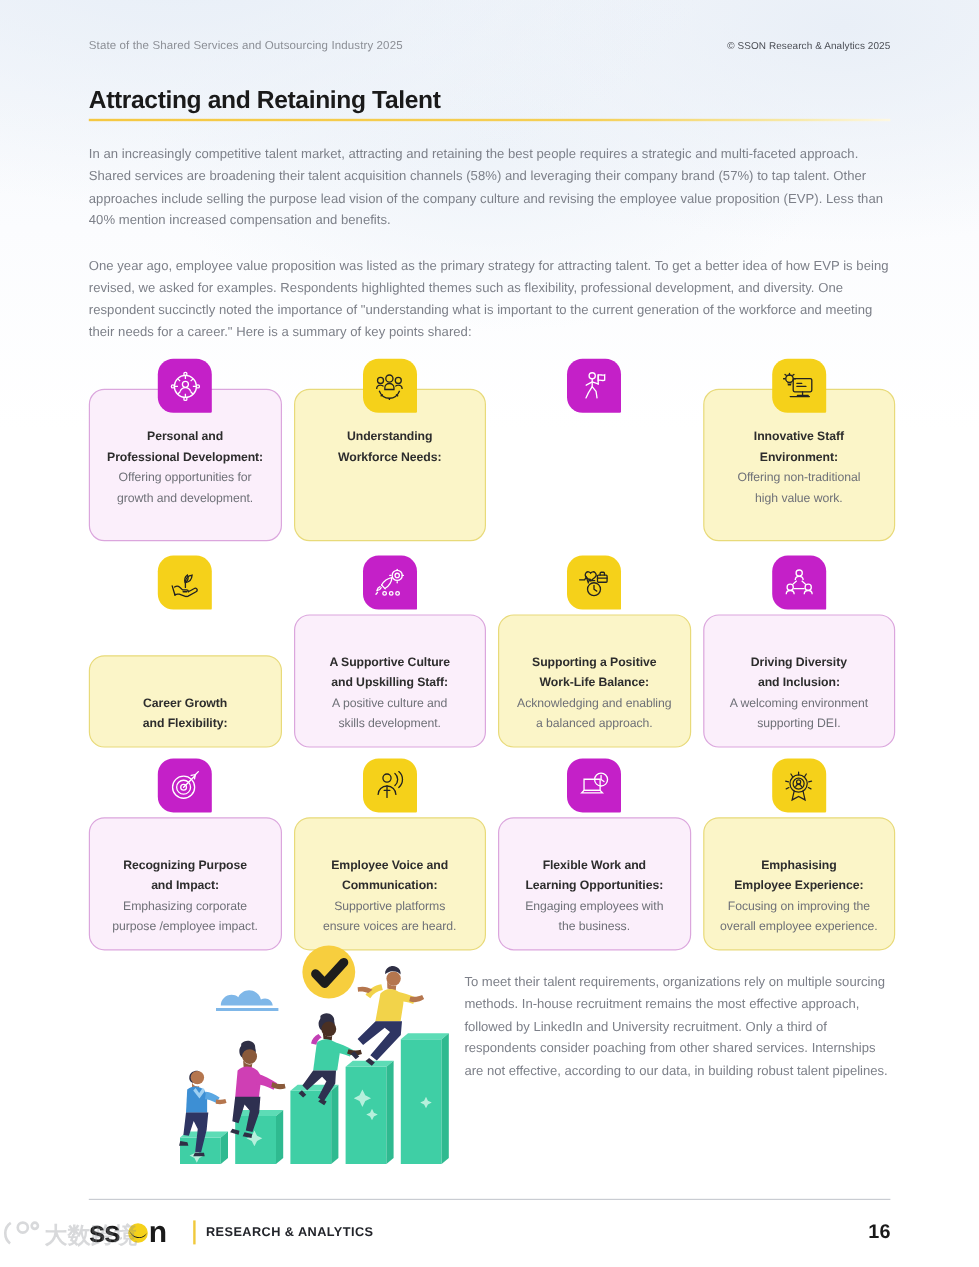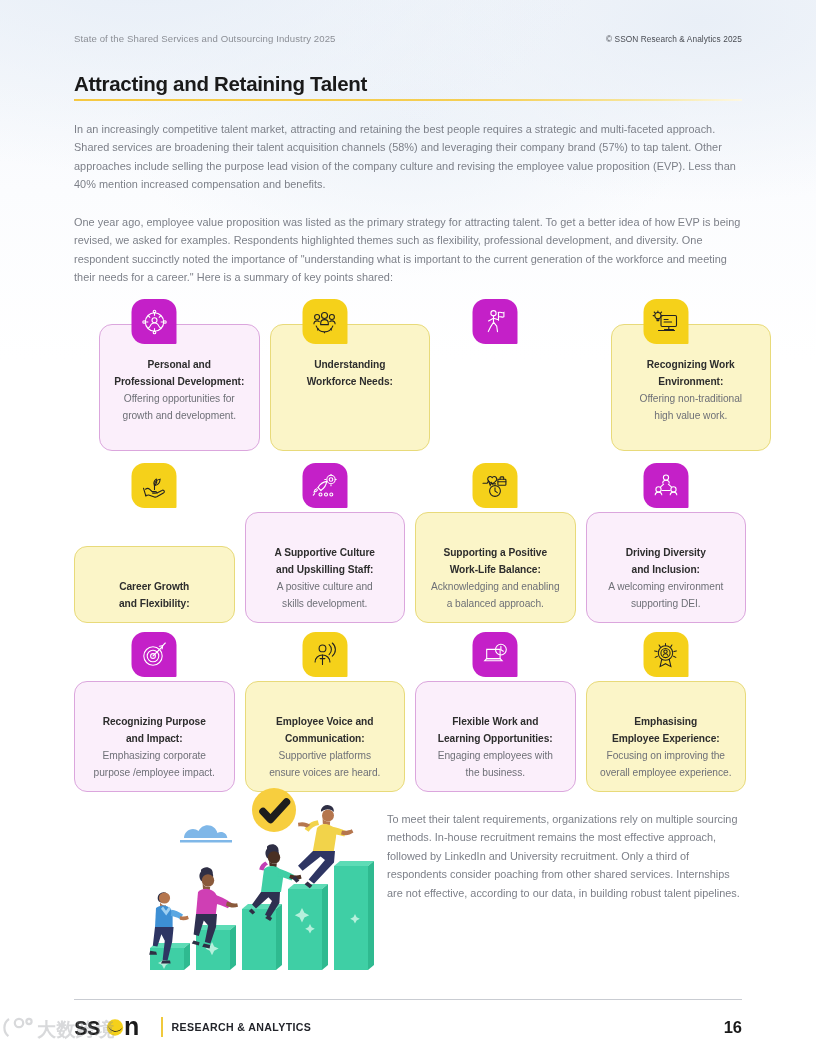--- a/index.html
+++ b/index.html
@@ -115,21 +115,21 @@
   .card {
     position: absolute;
     left: 0;
     bottom: 0;
     width: 160.5px;
     border-radius: 13px;
     border: 1px solid;
     padding: 32px 7px 10px;
     text-align: center;
   }
-  .card.h1 { top: 25px; margin-left: 25px; }
+  .card.h1 { top: 25px; }
 
   .card.pink {
     background: #fbeffb;
     border-color: #dba6dd;
   }
   .card.yellow {
     background: #fbf5c8;
     border-color: #e8da7a;
   }
 
@@ -332,21 +332,21 @@
               <path d="M12 19.5h9M16.3 16.5v3"></path>
               <path d="M6 20.5h16"></path>
               <circle cx="5.4" cy="5.6" r="3.1"></circle>
               <path d="M4.1 9.1h2.6M4.4 10.6h2"></path>
               <path d="M5.4 2.5v-1.4M1.6 5.6H.4M9.2 5.6h1.2M2.6 2.8L1.7 2M8.2 2.8l.9-.8"></path>
               <path d="M11.6 9.5h4M11.6 12h7.5"></path>
             </svg>
           </div>
           <div class="card yellow h1">
             <div class="card-title">
-              <span>Recognizing Work</span><br>
+              <span>Innovative Staff</span><br>
               <span>Environment:</span>
             </div>
             <div class="card-body">
               <span>Offering non-traditional</span><br>
               <span>high value work.</span>
             </div>
           </div>
         </div>
 
       </div>

